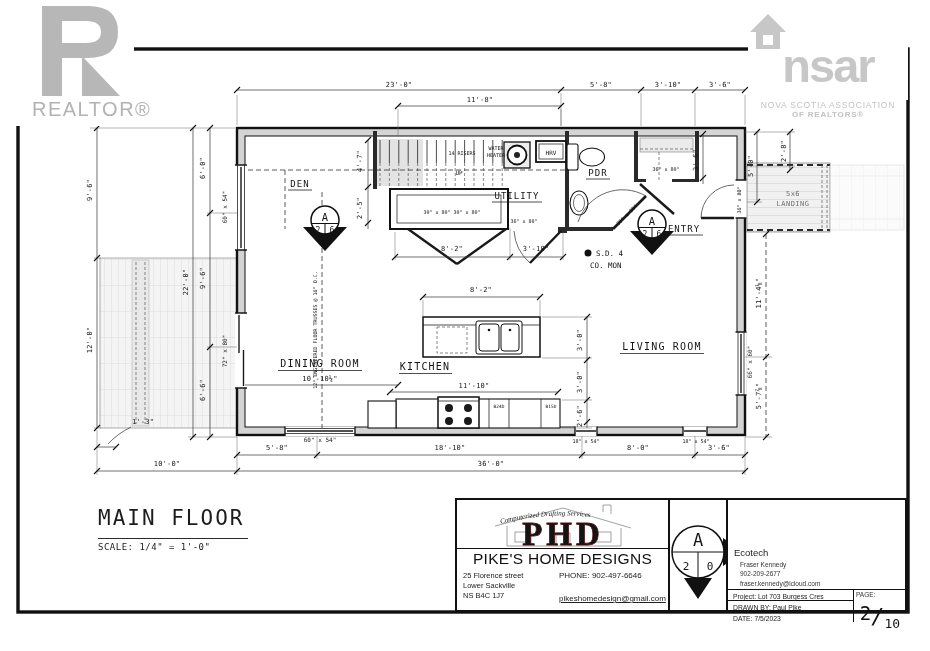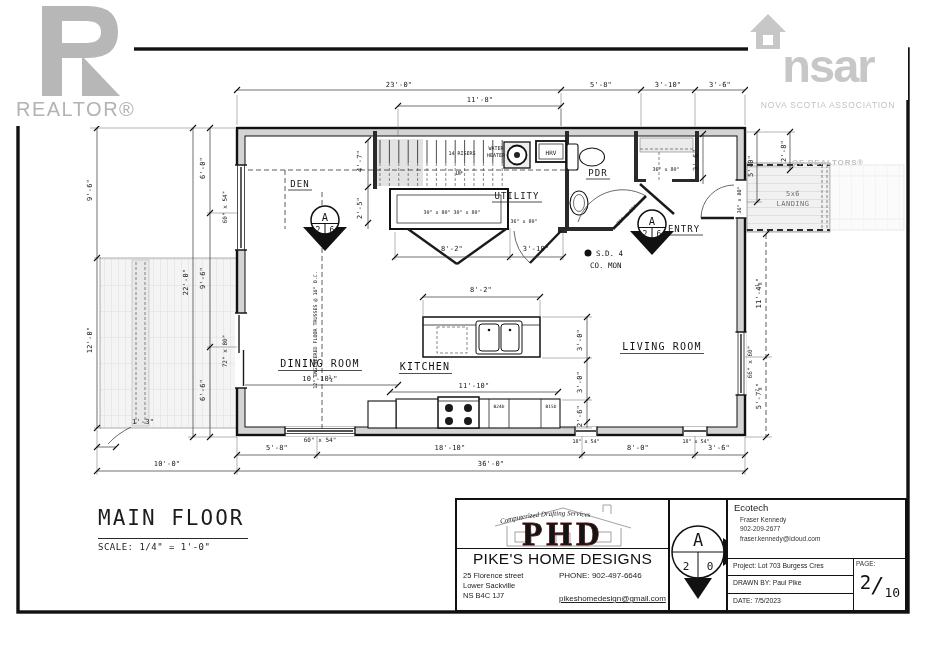--- a/index.html
+++ b/index.html
@@ -30,47 +30,47 @@
   .dt45{font:4.5px "DejaVu Sans Mono",monospace;}
   .rl{font:10px "DejaVu Sans Mono",monospace;letter-spacing:1.2px;}
   .rl9{font:9px "DejaVu Sans Mono",monospace;letter-spacing:1px;}
   .note{font:7.5px "DejaVu Sans Mono",monospace;}
   .gtxt{font:7px "DejaVu Sans Mono",monospace;fill:#6e6e6e;letter-spacing:.5px;}
   .mA{font:10.5px "DejaVu Sans Mono",monospace;}
   .mN{font:8px "DejaVu Sans Mono",monospace;}
   .anch{text-anchor:middle;}
   
   .realtor{position:absolute;left:14px;top:2px;width:120px;height:124px;background:#fff;}
-  .realtor-word{position:absolute;left:2px;top:96px;font-size:20px;letter-spacing:1.5px;
+  .realtor-word{position:absolute;left:18px;top:96px;font-size:20px;letter-spacing:1.5px;
                 color:#b3b3b3;font-family:"Liberation Sans",sans-serif;}
   .nsar{position:absolute;left:748px;top:12px;width:160px;height:88px;background:#fff;text-align:center;}
   .nsar-row{display:flex;align-items:flex-start;justify-content:center;height:52px;margin-top:32px;}
   .nsar-txt{font-size:47px;font-weight:bold;color:#c7c7c7;line-height:44px;letter-spacing:-2px;
             font-family:"Liberation Sans",sans-serif;}
   .nsar-line1{font-size:8.5px;letter-spacing:.8px;color:#c2c2c2;margin-top:4px;}
-  .nsar-line2{font-size:8px;font-weight:bold;letter-spacing:.8px;color:#c2c2c2;margin-top:48px;}
+  .nsar-line2{font-size:8px;font-weight:bold;letter-spacing:.8px;color:#c2c2c2;}
   
   .mf{position:absolute;left:98px;top:506px;font-family:"DejaVu Sans Mono",monospace;}
   .mf-title{font-size:21px;letter-spacing:2px;color:#1c1c1c;border-bottom:1.6px solid #2a2a2a;
             padding:0 4px 8px 0;display:inline-block;}
   .mf-scale{font-size:9px;letter-spacing:.5px;color:#222;margin-top:3px;}
   
   .tb{position:absolute;left:455px;top:498px;width:452px;height:114px;border:2px solid #111;
       display:flex;background:#fff;box-sizing:border-box;}
   .tb *{box-sizing:border-box;}
   .tb-left{width:213px;border-right:2px solid #111;position:relative;}
   .phd-zone{height:49px;border-bottom:1.5px solid #111;position:relative;overflow:hidden;}
   .company{font-size:15.5px;letter-spacing:.3px;text-align:center;color:#111;margin-top:1px;
            font-family:"Liberation Sans",sans-serif;white-space:nowrap;}
   .addr{position:relative;font-size:7.5px;color:#222;line-height:10px;padding:3px 0 0 6px;}
   .phone{position:absolute;left:102px;top:3px;font-size:8px;}
   .mail{position:absolute;left:102px;top:26px;font-size:8px;text-decoration:underline;}
   .tb-mid{width:58px;border-right:2px solid #111;position:relative;overflow:hidden;}
   .tb-right{flex:1;display:flex;flex-direction:column;}
-  .eco{height:59px;border-bottom:1.5px solid #111;padding:2px 6px;position:relative;}
+  .eco{height:59px;border-bottom:1.5px solid #111;padding:2px 6px;position:relative;margin-top:45px;}
   .eco-name{font-size:9.5px;color:#222;}
   .eco-sub{font-size:6.5px;color:#333;margin:2.5px 0 0 6px;}
   .tb-rows{flex:1;display:flex;}
   .rcol{flex:1;display:flex;flex-direction:column;}
   .rrow{flex:1;border-bottom:1.5px solid #111;font-size:6.8px;color:#222;padding:3px 0 0 5px;}
   .rrow:last-child{border-bottom:none;}
   .pagebox{width:52px;border-left:1.5px solid #111;position:relative;}
   .pagelabel{position:absolute;left:2px;top:1px;font-size:6.5px;color:#333;}
   .pagenum{position:absolute;left:4px;top:12px;width:44px;text-align:center;
            font-family:"DejaVu Sans Mono",monospace;color:#111;}

